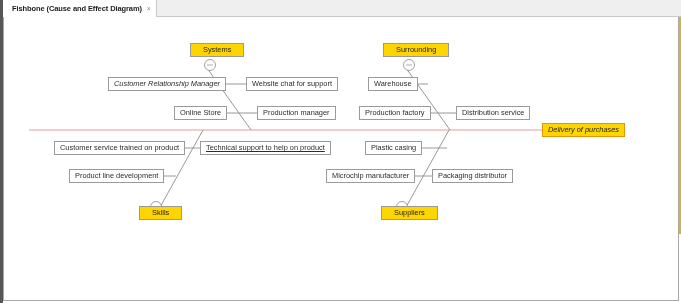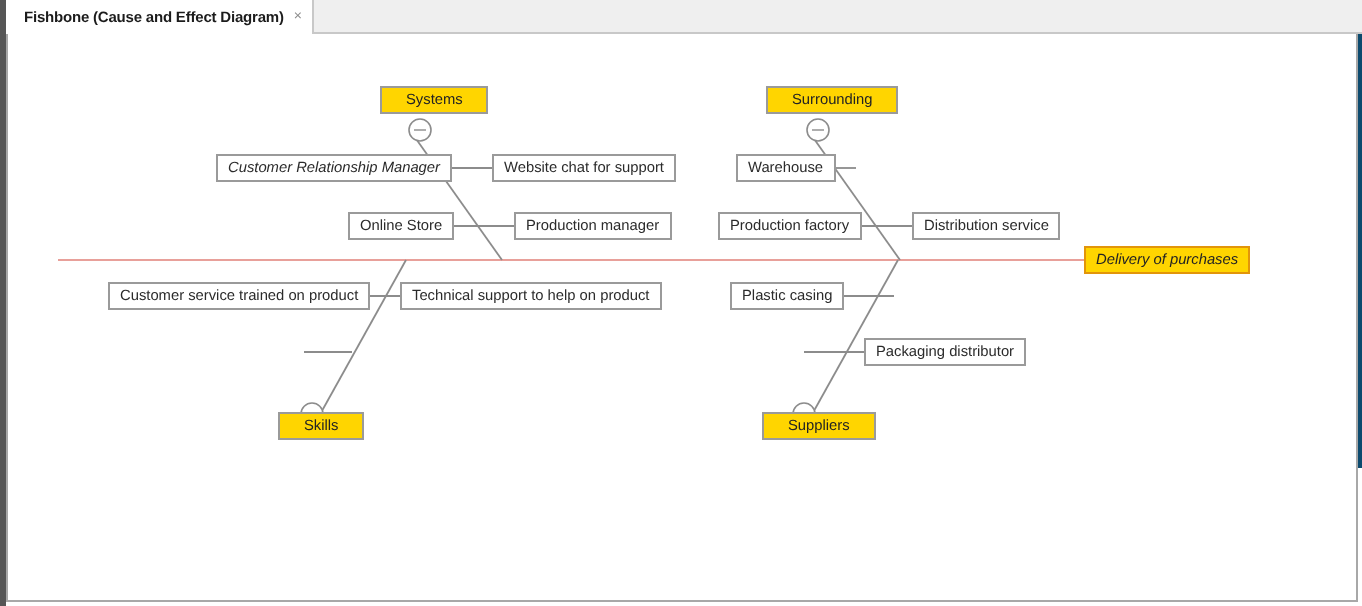--- a/index.html
+++ b/index.html
@@ -8,21 +8,21 @@
   }
   body {
     width: 681px; height: 303px;
     font-family: "Liberation Sans", sans-serif;
     overflow: hidden;
   }
   .app-window {
     position: relative;
     width: 681px; height: 234px;
     box-sizing: border-box;
-    background: #0c4a6e;
+    background: #eab308;
   }
   
   .left-rail {
     position: absolute; left: 0; top: 0;
     width: 3px; height: 303px;
     background: #565656;
   }
   .tabbar {
     position: absolute; left: 3px; top: 0;
     width: 678px; height: 17px;
@@ -191,25 +191,31 @@
     <div class="node sub" style="left:355px; top:89px;">
       <span>Production factory</span>
     </div>
     <div class="node sub" style="left:452px; top:89px;">
       <span>Distribution service</span>
     </div>
 
     <div class="node sub" style="left:50px; top:124px;">
       <span>Customer service trained on product</span>
     </div>
-    <div class="node sub" style="left:196px; top:124px;">
+    <div class="node sub" style="left:196px; top:124px;text-decoration:underline;">
       <span>Technical support to help on product</span>
+    </div>
+    <div class="node sub" style="left:65px; top:152px;">
+      <span>Product line development</span>
     </div>
 
     <div class="node sub" style="left:361px; top:124px;">
       <span>Plastic casing</span>
     </div>
+    <div class="node sub" style="left:322px; top:152px;">
+      <span>Microchip manufacturer</span>
+    </div>
     <div class="node sub" style="left:428px; top:152px;">
       <span>Packaging distributor</span>
     </div>
 
   </div>
 </div>
 
 </body></html>

